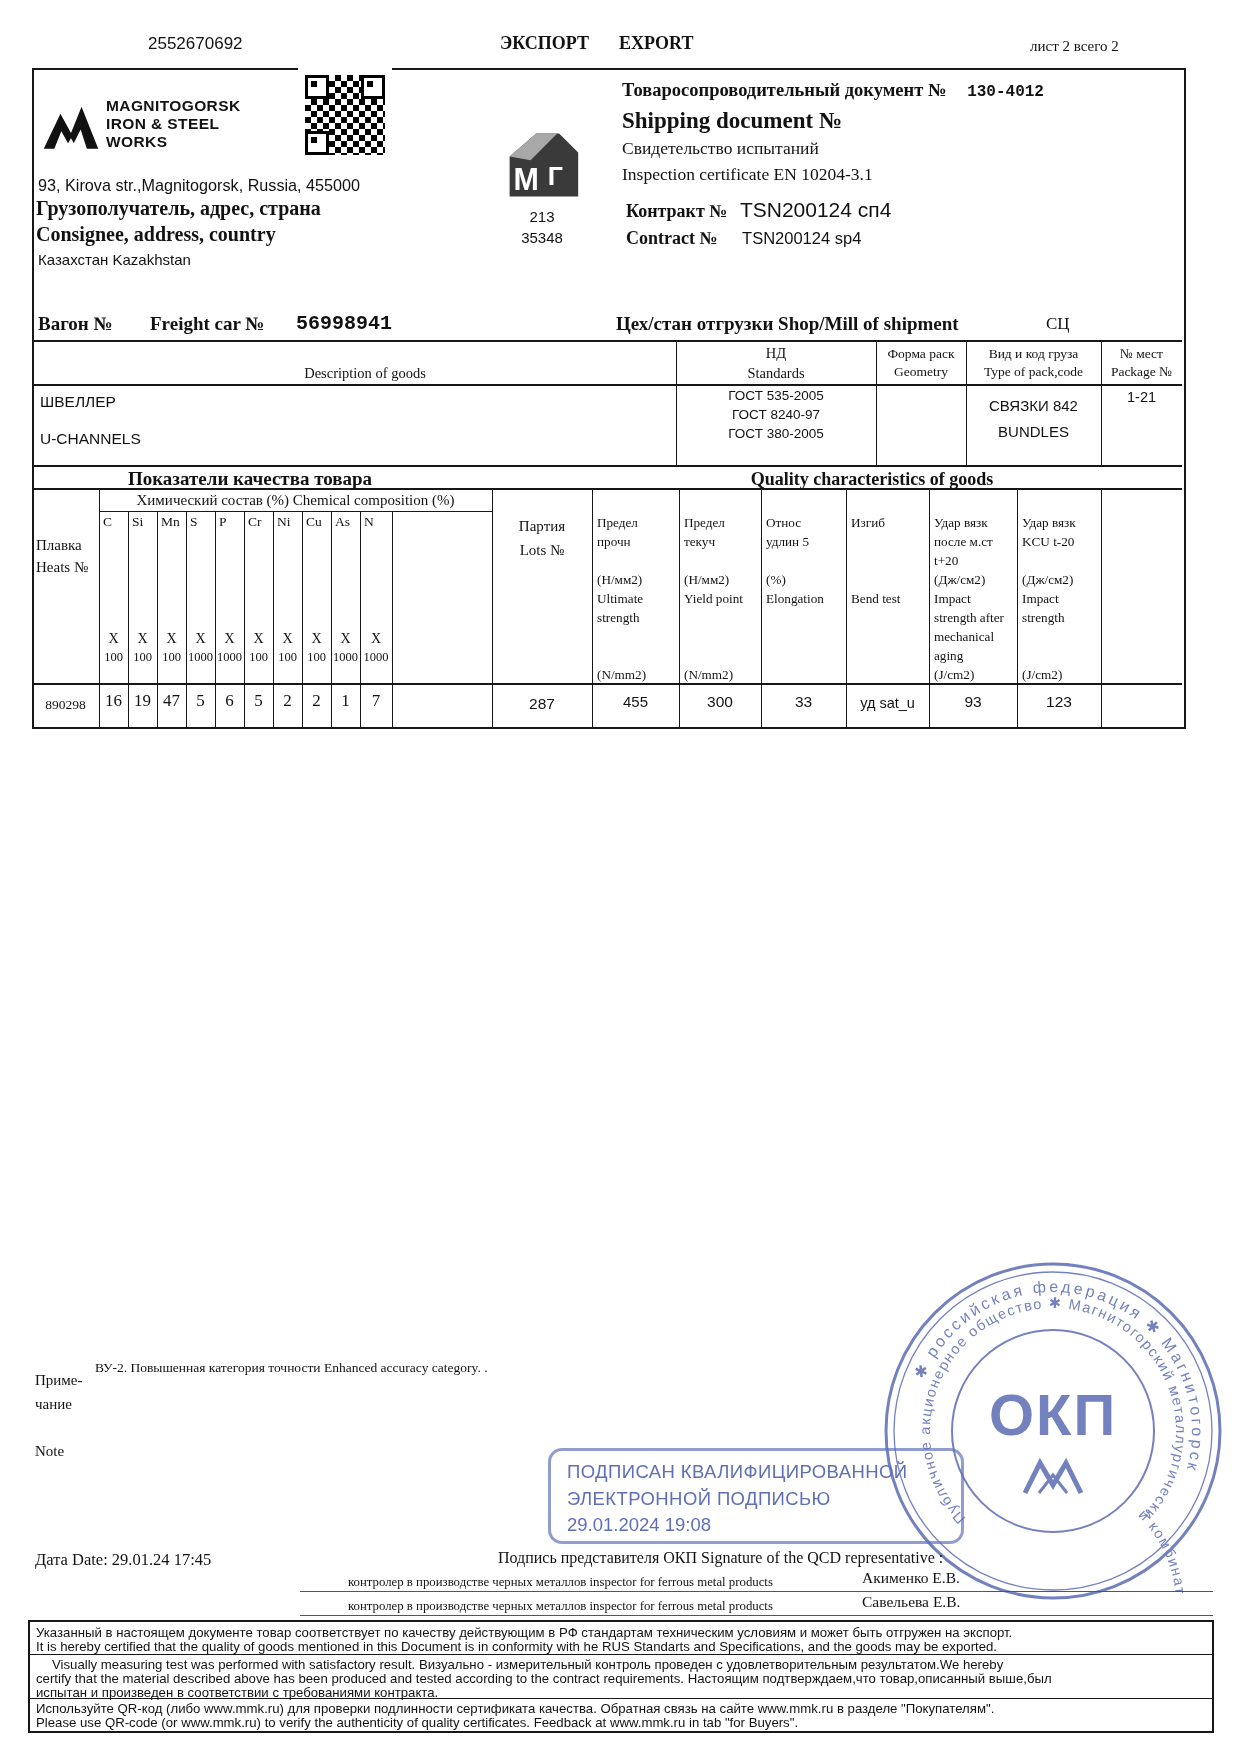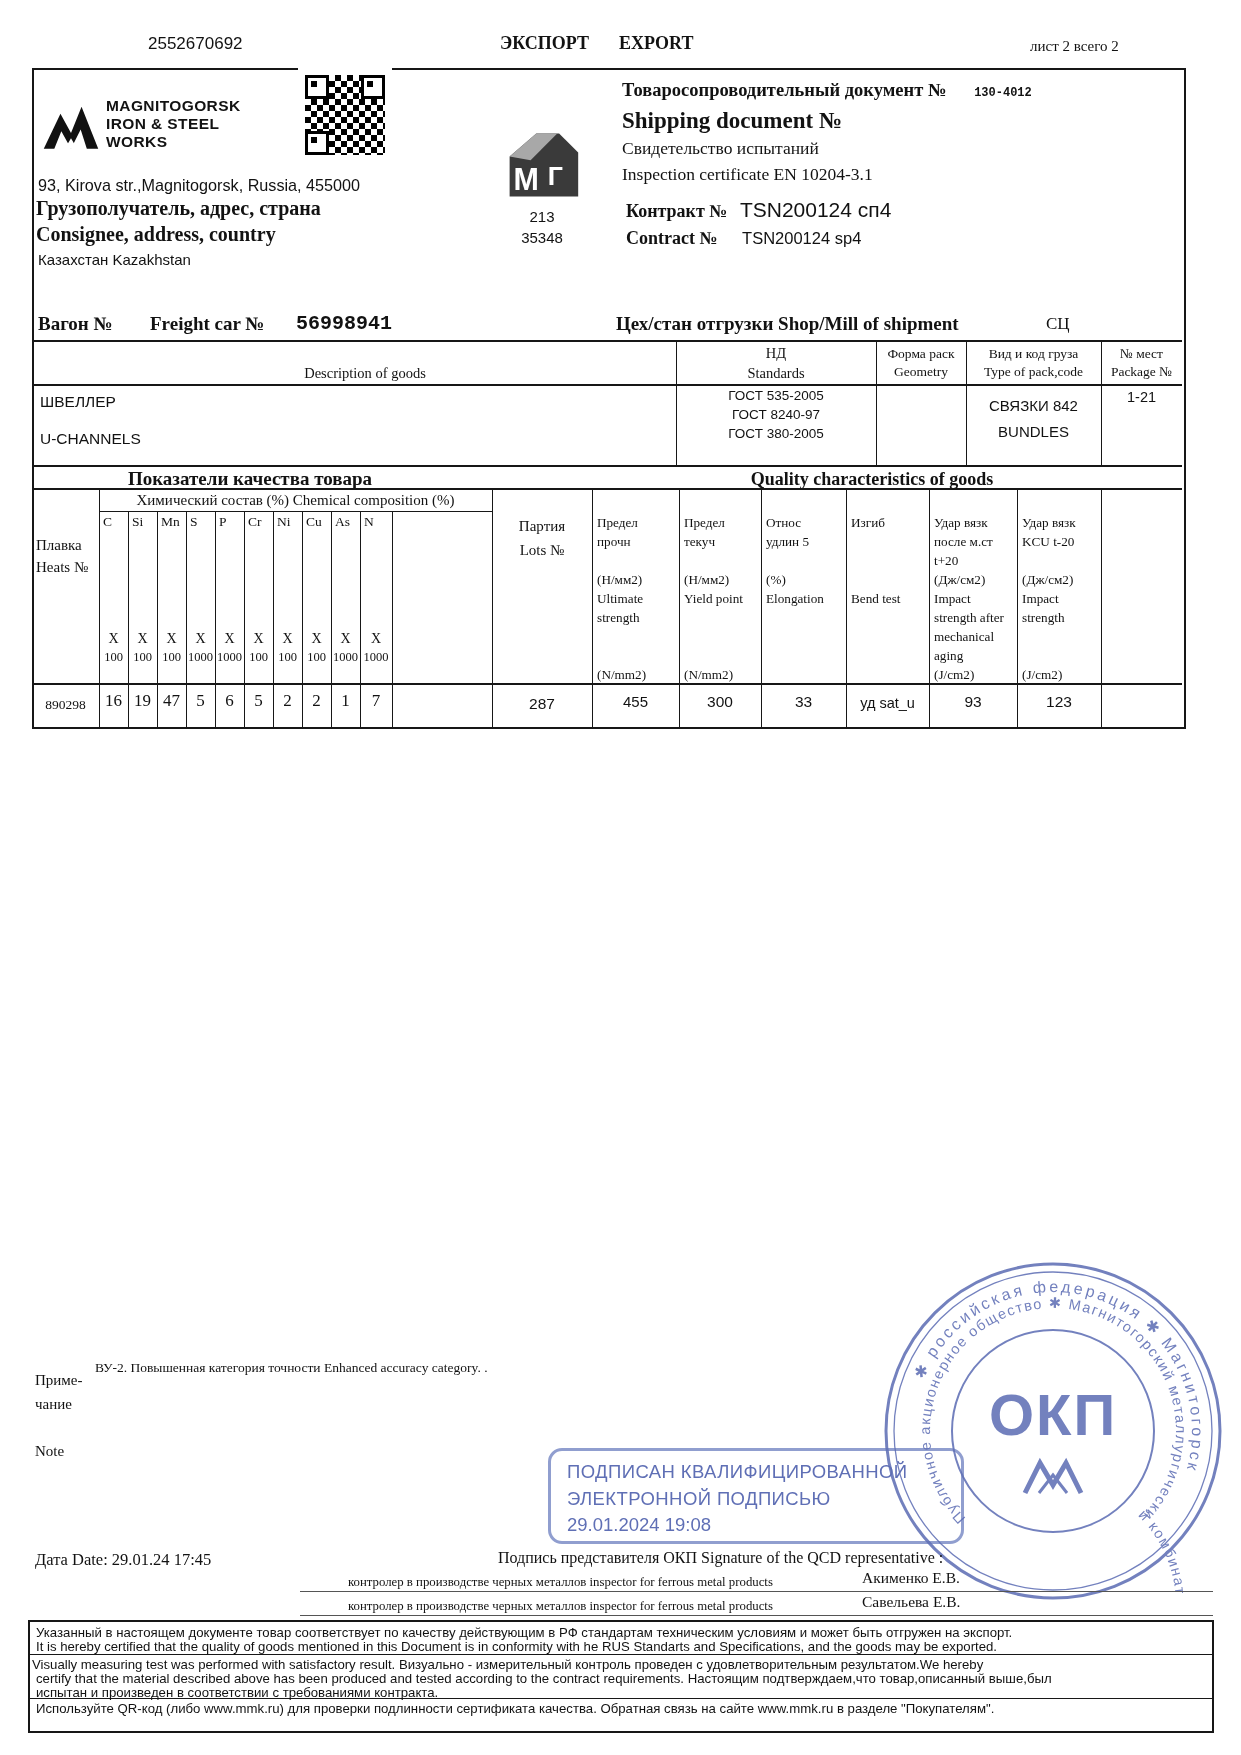--- a/index.html
+++ b/index.html
@@ -68,21 +68,21 @@
   <div class="abs sans c" style="left:482px;top:208px;width:120px;font-size:15px">213</div>
   <div class="abs sans c" style="left:482px;top:229px;width:120px;font-size:15px">35348</div>
 
   <div class="abs sans" style="left:38px;top:176px;font-size:16.2px">93, Kirova str.,Magnitogorsk, Russia, 455000</div>
   <div class="abs b" style="left:36px;top:197px;font-size:20px">Грузополучатель, адрес, страна</div>
   <div class="abs b" style="left:36px;top:223px;font-size:20px">Consignee, address, country</div>
   <div class="abs sans" style="left:38px;top:251px;font-size:15px">Казахстан  Kazakhstan</div>
 
   <div class="abs" style="left:622px;top:80px;font-size:18.5px">
     <span class="b">Товаросопроводительный документ №</span>
-    <span class="mono b" style="font-size:12px;margin-left:23px">130-4012</span>
+    <span class="mono b" style="font-size:16px;margin-left:16px">130-4012</span>
   </div>
   <div class="abs b" style="left:622px;top:108px;font-size:23px">Shipping document  №</div>
   <div class="abs" style="left:622px;top:138px;font-size:17.5px">Свидетельство испытаний</div>
   <div class="abs" style="left:622px;top:164px;font-size:17.5px">Inspection certificate EN 10204-3.1</div>
   <div class="abs" style="left:626px;top:198px;font-size:18px">
     <span class="b">Контракт №</span>
     <span class="sans" style="font-size:21px;margin-left:8px">TSN200124 сп4</span>
   </div>
   <div class="abs" style="left:626px;top:228px;font-size:18px">
     <span class="b">Contract №</span>
@@ -297,18 +297,19 @@
   <i class="hl" style="left:300px;top:1615px;width:913px;height:1px;background:#555"></i>
 
   <i class="hl" style="left:28px;top:1620px;width:1186px;height:1.5px"></i>
   <i class="hl" style="left:28px;top:1654px;width:1186px;height:1px"></i>
   <i class="hl" style="left:28px;top:1698px;width:1186px;height:1px"></i>
   <i class="hl" style="left:28px;top:1731px;width:1186px;height:1.5px"></i>
   <i class="vl" style="left:28px;top:1620px;width:1.5px;height:112px"></i>
   <i class="vl" style="left:1212px;top:1620px;width:1.5px;height:112px"></i>
   <div class="abs sans" style="left:36px;top:1625px;font-size:13.2px;width:1170px">Указанный в настоящем  документе товар соответствует по качеству действующим в РФ стандартам техническим условиям и может быть отгружен на экспорт.</div>
   <div class="abs sans" style="left:36px;top:1639px;font-size:13.2px;width:1170px">It is hereby certified that the quality of goods mentioned in this Document   is in conformity  with he RUS  Standarts and Specifications, and the goods may be exported.</div>
-  <div class="abs sans" style="left:32px;top:1657px;font-size:13.2px;width:1170px">Visually measuring test was performed with satisfactory result. Визуально - измерительный контроль проведен с удовлетворительным результатом.We hereby</div>
+  <div class="abs sans" style="left:52px;top:1657px;font-size:13.2px;width:1170px">Visually measuring test was performed with satisfactory result. Визуально - измерительный контроль проведен с удовлетворительным результатом.We hereby</div>
   <div class="abs sans" style="left:36px;top:1671px;font-size:13.2px;width:1170px">certify that the material described above has been produced and tested according to the contract requirements. Настоящим подтверждаем,что товар,описанный выше,был</div>
   <div class="abs sans" style="left:36px;top:1685px;font-size:13.2px;width:1170px">испытан и произведен в соответствии с требованиями контракта.</div>
   <div class="abs sans" style="left:36px;top:1701px;font-size:13.2px;width:1170px">Используйте QR-код (либо www.mmk.ru) для проверки подлинности сертификата качества. Обратная связь на сайте www.mmk.ru в разделе "Покупателям".</div>
+  <div class="abs sans" style="left:36px;top:1715px;font-size:13.2px;width:1170px">Please use QR-code (or  www.mmk.ru)  to verify  the authenticity of quality certificates. Feedback at www.mmk.ru in tab "for Buyers".</div>
 
 </div>
 
 </body></html>

